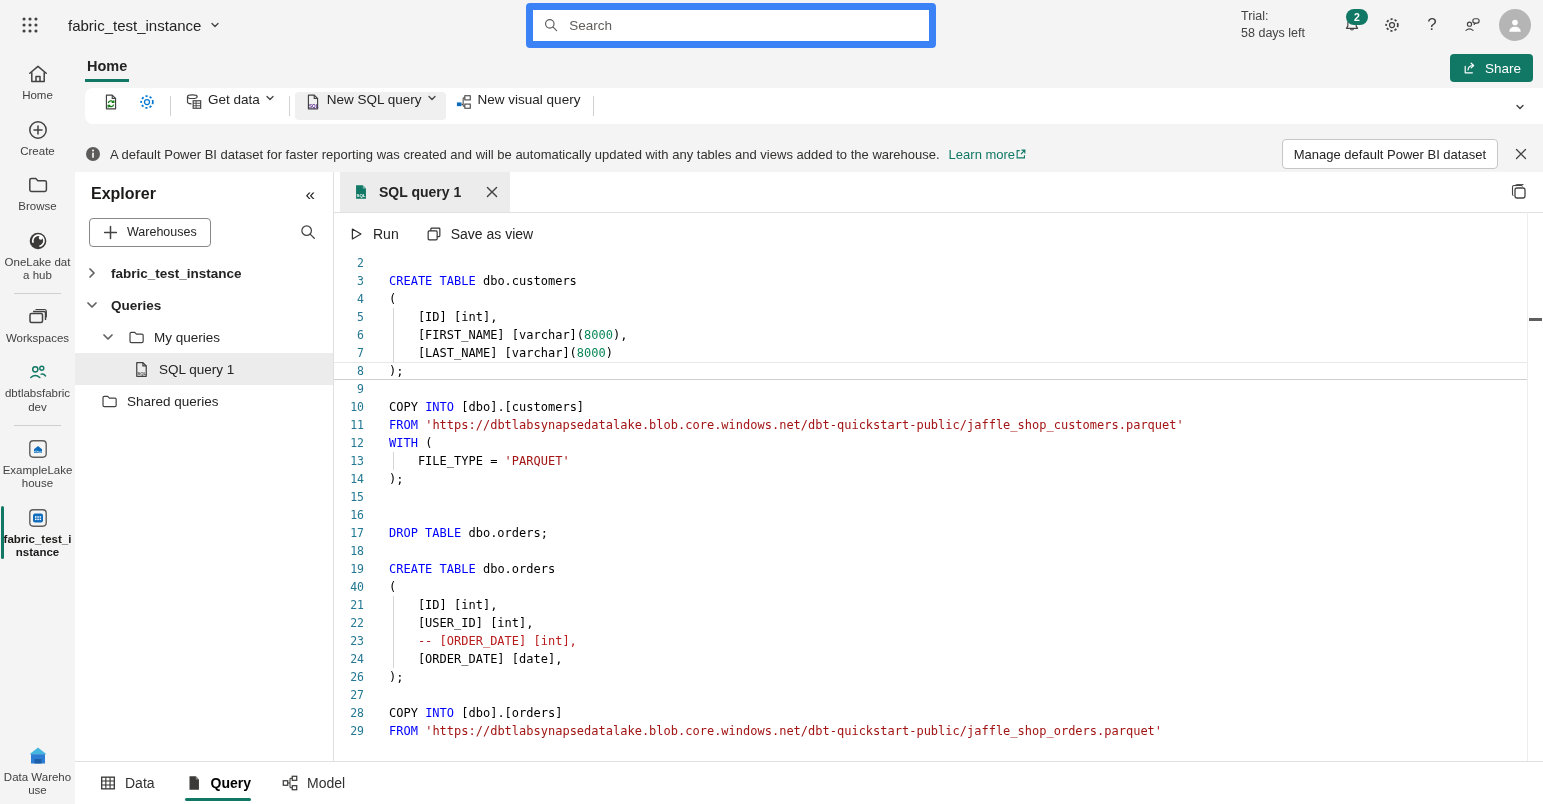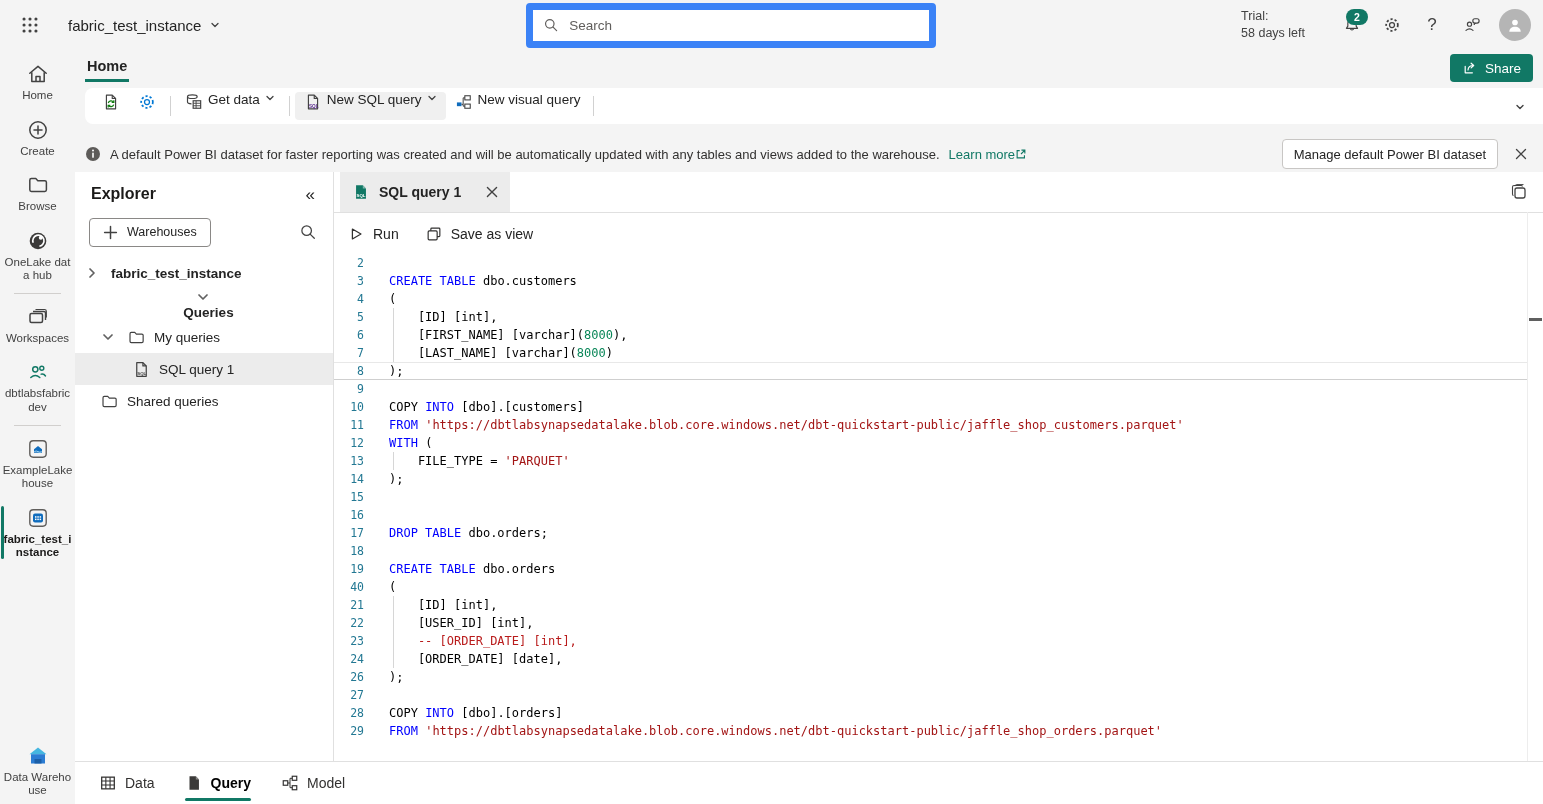--- a/index.html
+++ b/index.html
@@ -434,21 +434,21 @@
       </div>
       <div class="tree">
           <div class="trow bold" style="padding-left: 9px;">
             <span class="icn tchev">
               <svg viewBox="0 0 12 12">
                 <path d="M4.5 3 L7.5 6 L4.5 9" fill="none" stroke="#616161" stroke-width="1.3" stroke-linecap="round" stroke-linejoin="round"></path>
               </svg>
             </span>
             <span class="tlabel">fabric_test_instance</span>
           </div>
-          <div class="trow bold" style="padding-left: 9px; flex-direction: column;">
+          <div class="trow bold" style="padding-left: 9px;">
             <span class="icn tchev">
               <svg viewBox="0 0 12 12">
                 <path d="M3 4.5 L6 7.5 L9 4.5" fill="none" stroke="#616161" stroke-width="1.3" stroke-linecap="round" stroke-linejoin="round"></path>
               </svg>
             </span>
             <span class="tlabel">Queries</span>
           </div>
           <div class="trow" style="padding-left: 25px;">
             <span class="icn tchev">
               <svg viewBox="0 0 12 12">

